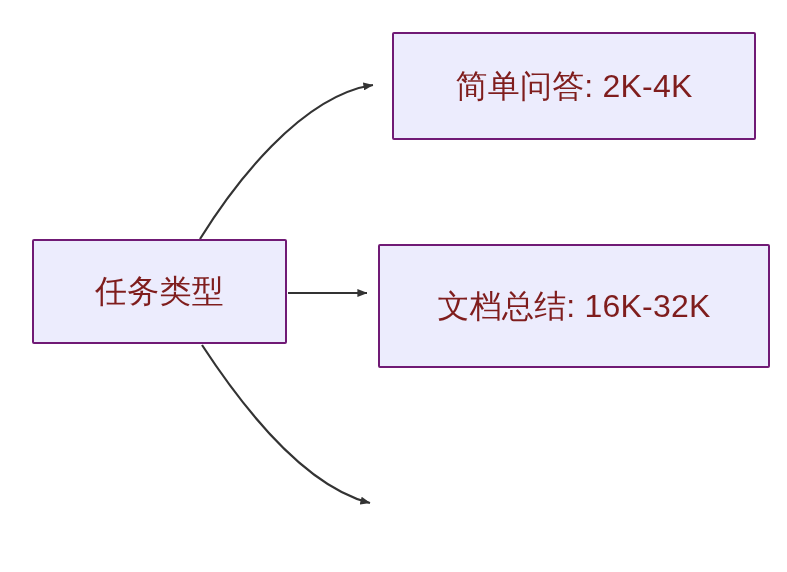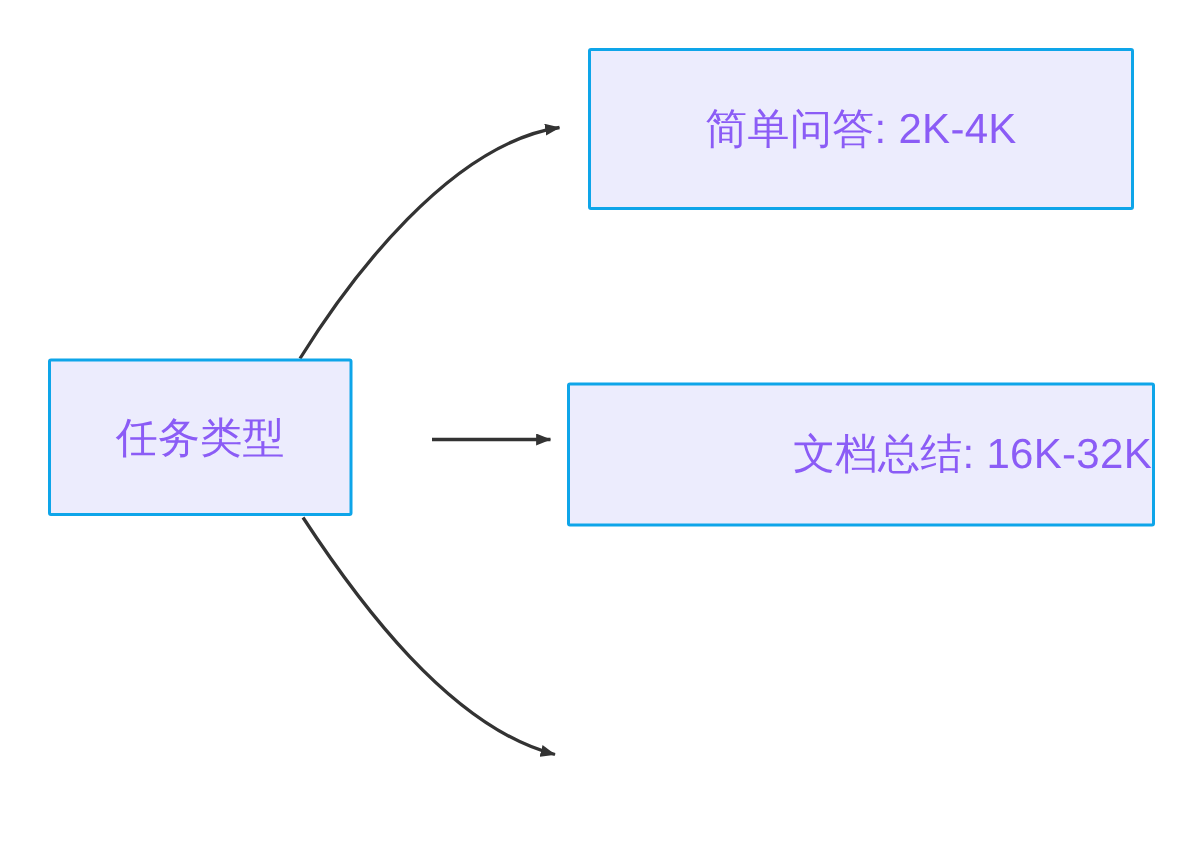--- a/index.html
+++ b/index.html
@@ -22,52 +22,51 @@
     left: 0;
     top: 0;
     width: 787px;
     height: 572px;
     pointer-events: none;
   }
   .node {
     position: absolute;
     box-sizing: border-box;
     background: #ececfd;
-    border: 2px solid #0ea5e9;
+    border: 2px solid #701a75;
     border-radius: 2px;
     display: flex;
     align-items: center;
     justify-content: center;
-    color: #8b5cf6;
-    font-size: 28px;
+    color: #7f1d1d;
+    font-size: 32px;
     line-height: 1.2;
     letter-spacing: 0.2px;
     white-space: nowrap;
   }
   .node-label {
     display: block;
   }
   #node-root {
     left: 32px;
     top: 239px;
-    width: 203px;
+    width: 255px;
     height: 105px;
   }
   #node-simple-qa {
     left: 392px;
     top: 32px;
     width: 364px;
     height: 108px;
   }
   #node-doc-summary {
     left: 378px;
-    top: 255px;
+    top: 244px;
     width: 392px;
-    height: 96px;
-    justify-content: flex-end;
+    height: 124px;
   }
   #node-multi-doc {
     left: 381px;
     top: 449px;
     width: 391px;
     height: 108px;
   }
 </style>
 </head>
 <body>

